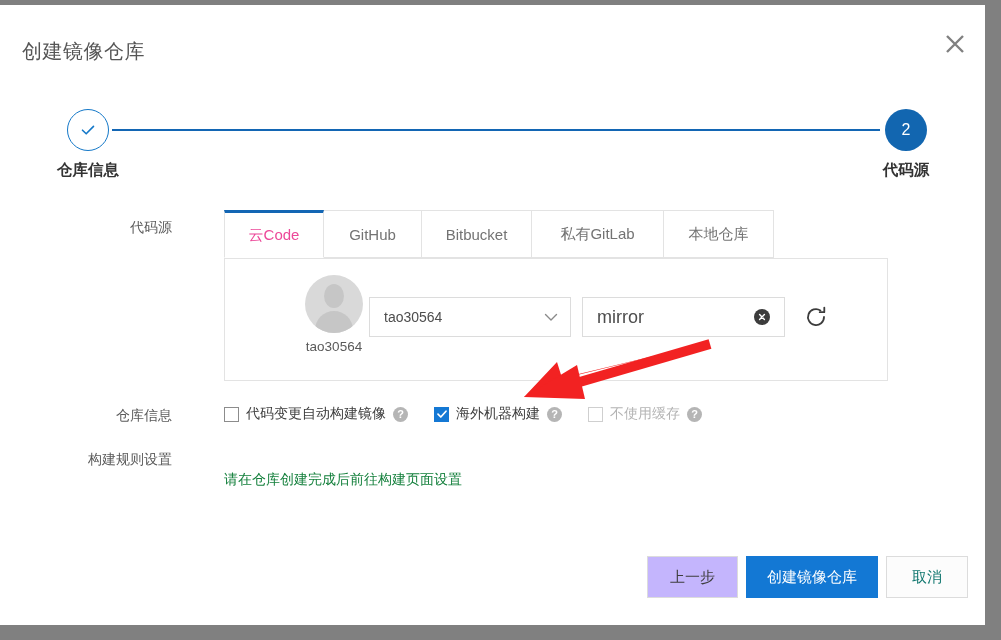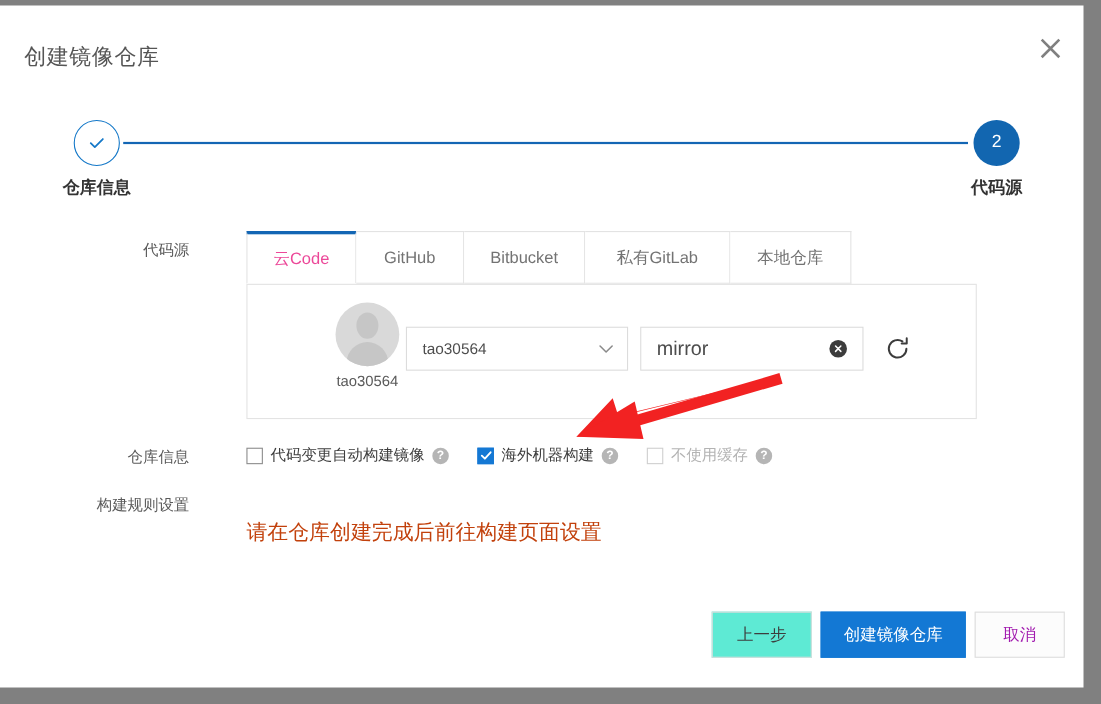--- a/index.html
+++ b/index.html
@@ -282,22 +282,22 @@
     display: flex; align-items: center; justify-content: center;
     margin-left: 7px;
     flex: none;
     cursor: pointer;
   }
 
   
   .rule-hint {
     position: absolute;
     left: 224px; top: 466px;
-    font-size: 19px;
-    color: #c2410c;
+    font-size: 14px;
+    color: #15803d;
     white-space: nowrap;
   }
 
   
   .footer {
     position: absolute;
     left: 0; top: 551px;
     width: 985px;
     height: 44px;
   }
@@ -306,34 +306,34 @@
     height: 42px;
     box-sizing: border-box;
     display: flex; align-items: center; justify-content: center;
     font-size: 15px;
     cursor: pointer;
     white-space: nowrap;
   }
   .btn-prev {
     left: 647px; width: 91px;
     border: 1px solid #dcdcdc;
-    background: #5eead4;
+    background: #c4b5fd;
     color: #3d3d3d;
   }
   .btn-create {
     left: 746px; width: 132px;
     background: #1378d4;
     color: #ffffff;
     border: 1px solid #1378d4;
   }
   .btn-cancel {
     left: 886px; width: 82px;
     border: 1px solid #dcdcdc;
     background: #fcfcfc;
-    color: #a21caf;
+    color: #0f766e;
   }
 
   
   .annot {
     position: absolute;
     left: 0; top: 0;
     width: 985px; height: 620px;
     pointer-events: none;
   }
 </style>

